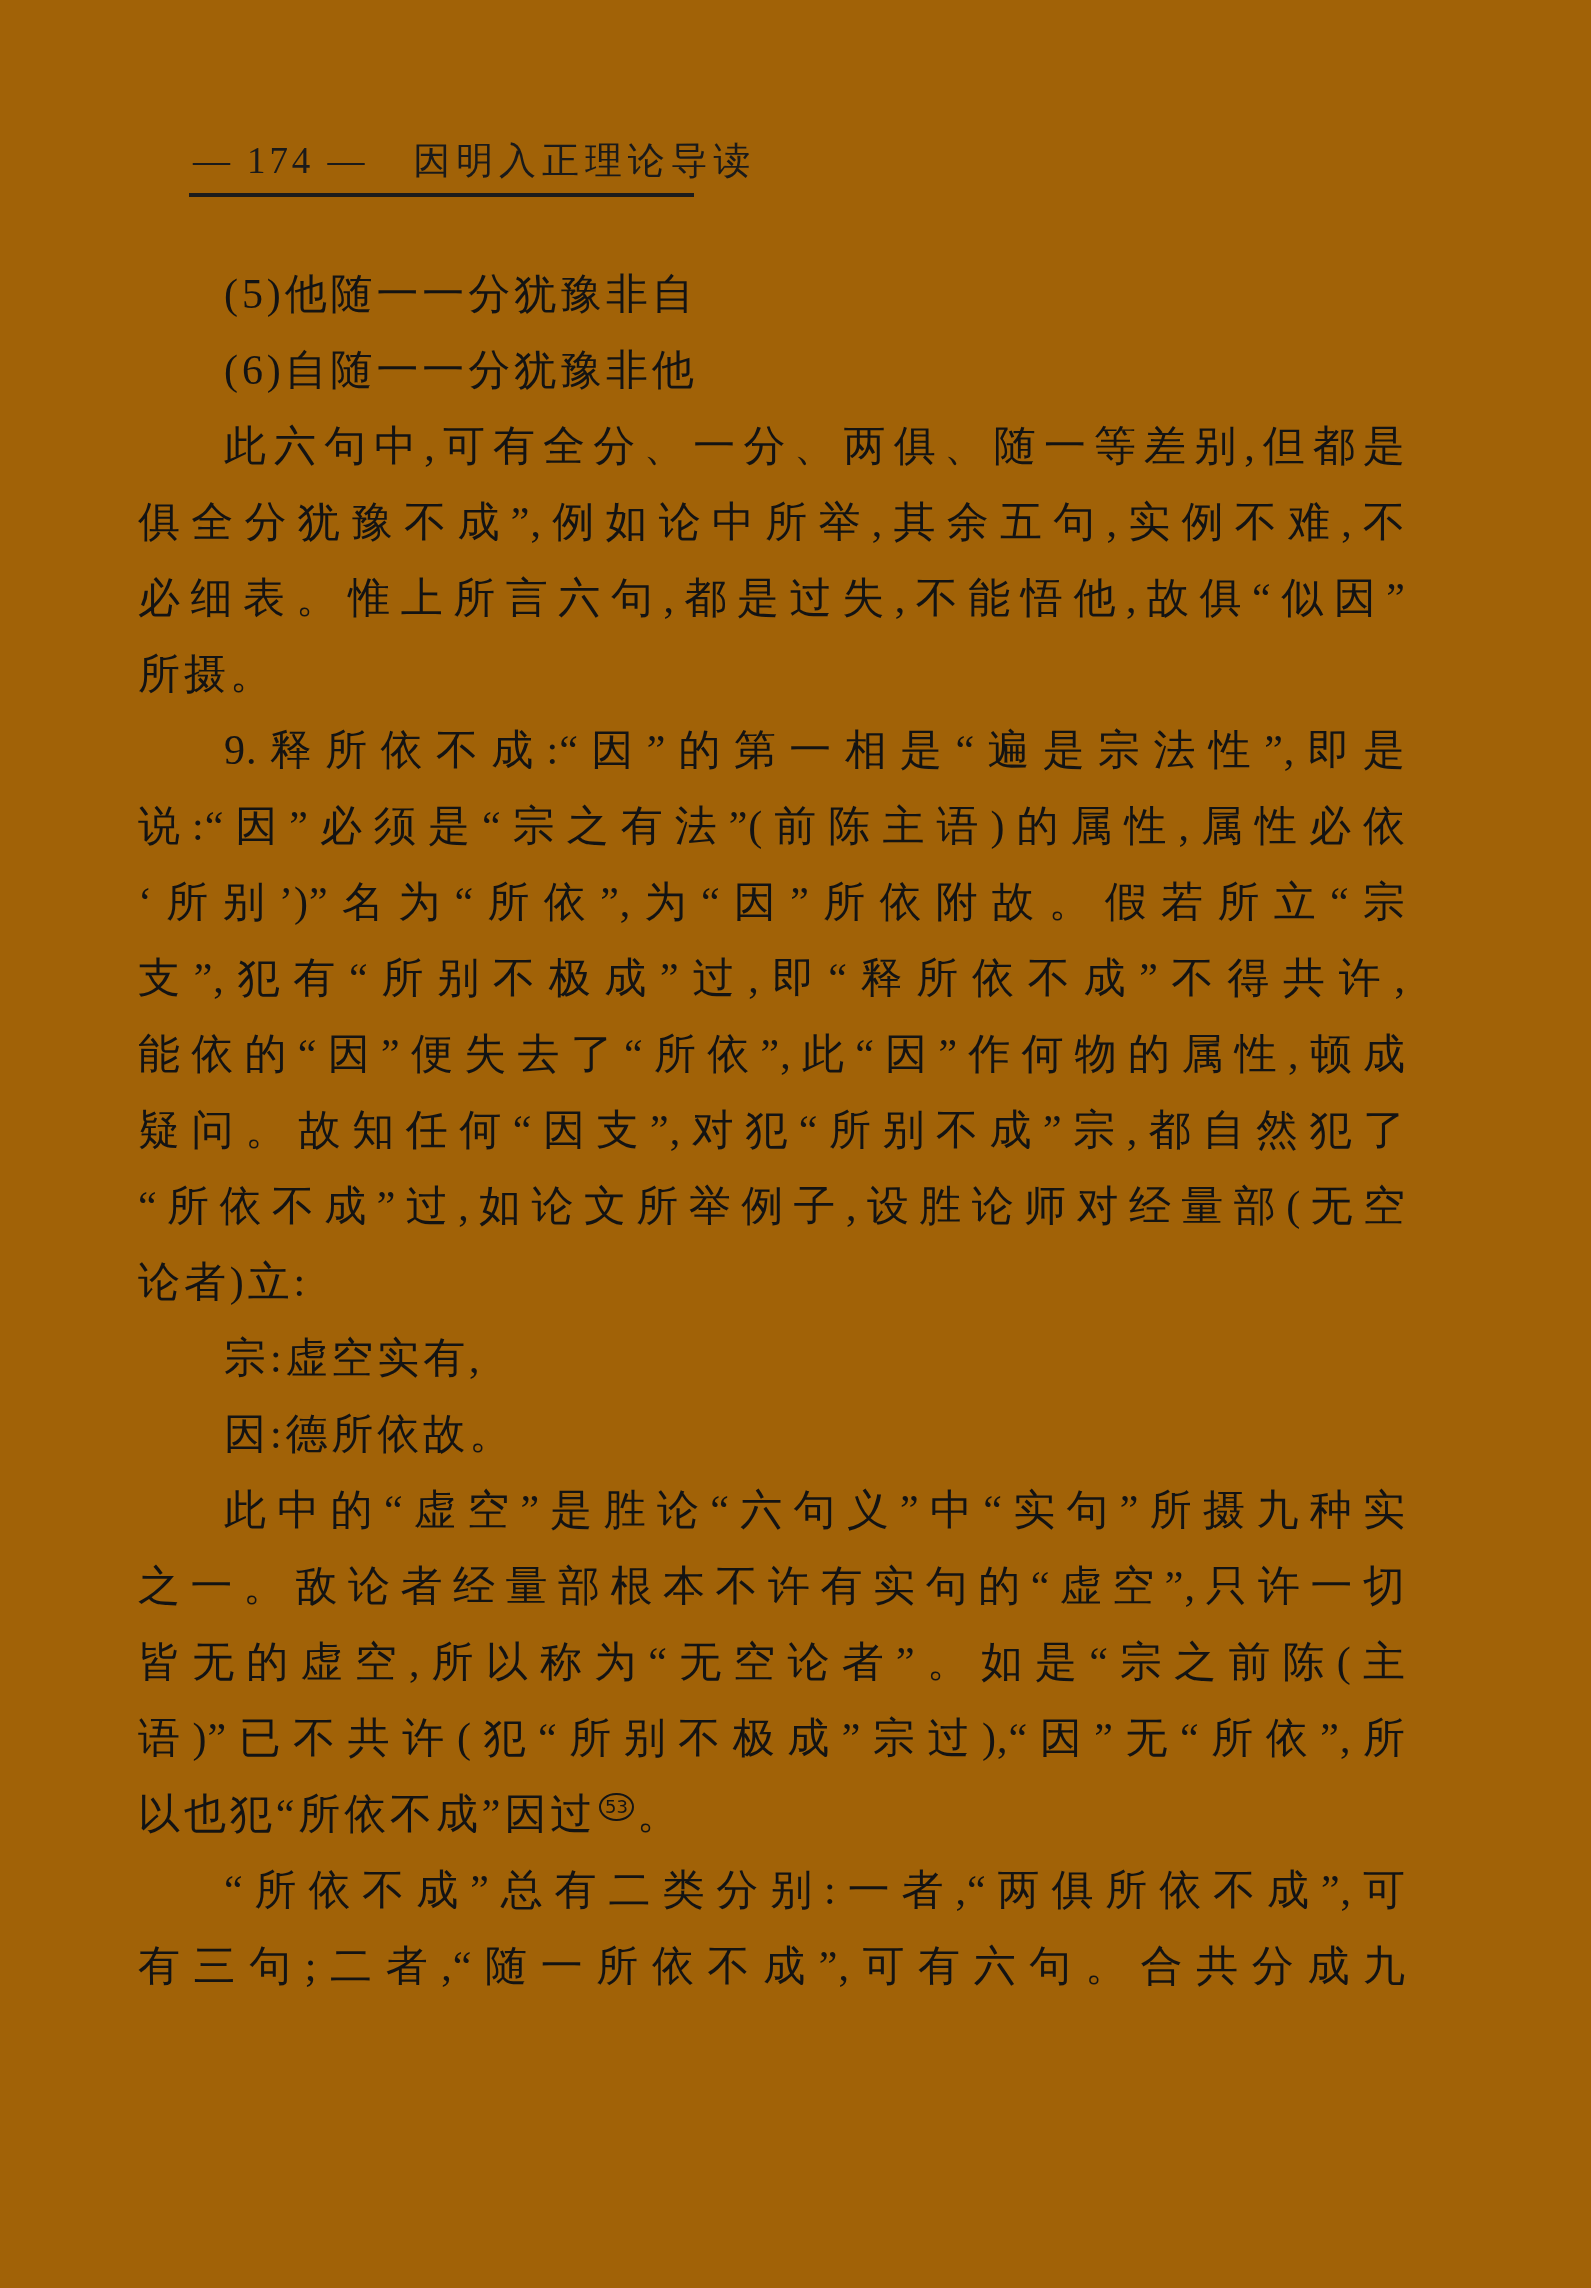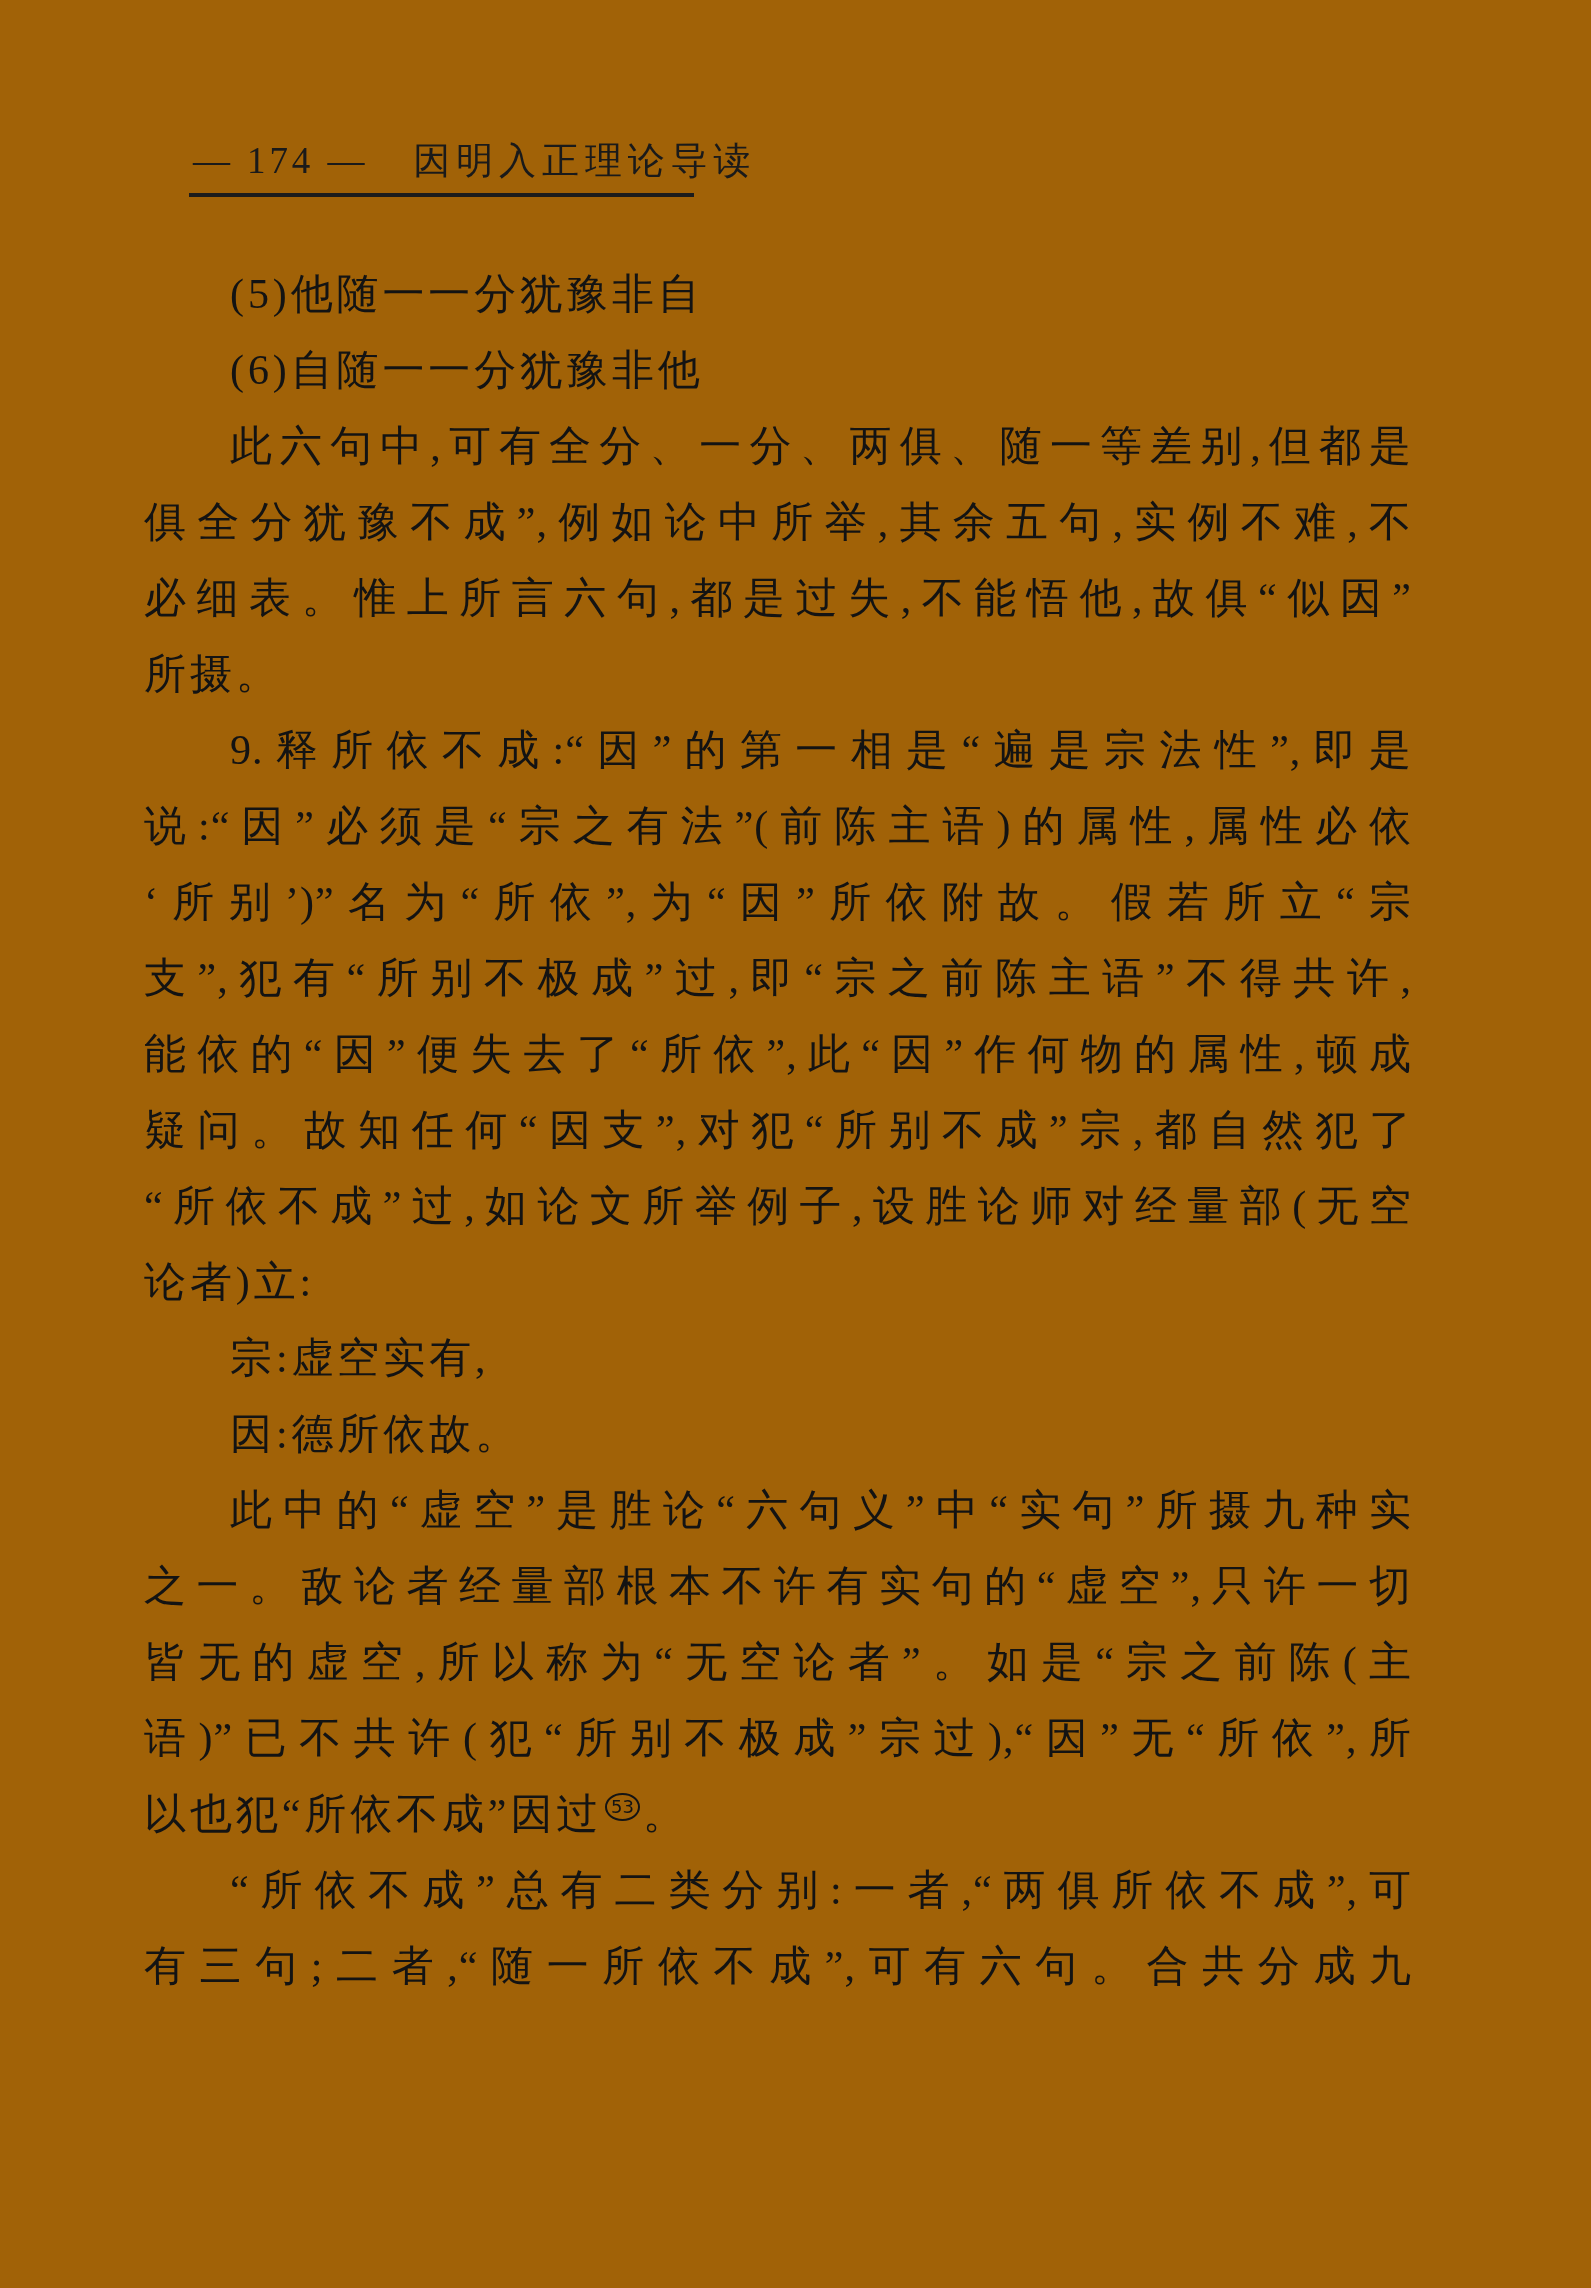--- a/index.html
+++ b/index.html
@@ -29,21 +29,20 @@
   .header-rule {
     position:absolute;
     left:189px; top:193px;
     width:505px; height:3.9px;
     background:#1c1c1c;
   }
   .body-text {
     position:absolute;
     left:138px; top:256px;
     width:1268px;
-    margin-left:6px;
   }
   .line {
     height:76px;
     line-height:76px;
     font-size:42px;
     color:#131313;
     white-space:nowrap;
     overflow:visible;
   }
   .line.short { letter-spacing:3.9px; }
@@ -82,21 +81,21 @@
   <div class="body-text">
     <div class="line indent short">(5)他随一一分犹豫非自</div>
     <div class="line indent short">(6)自随一一分犹豫非他</div>
     <div class="line indent justify">此六句中,可有全分、一分、两俱、随一等差别,但都是</div>
     <div class="line justify">俱全分犹豫不成”,例如论中所举,其余五句,实例不难,不</div>
     <div class="line justify">必细表。惟上所言六句,都是过失,不能悟他,故俱“似因”</div>
     <div class="line short">所摄。</div>
     <div class="line indent justify">9.释所依不成:“因”的第一相是“遍是宗法性”,即是</div>
     <div class="line justify">说:“因”必须是“宗之有法”(前陈主语)的属性,属性必依</div>
     <div class="line justify">‘所别’)”名为“所依”,为“因”所依附故。假若所立“宗</div>
-    <div class="line justify">支”,犯有“所别不极成”过,即“宗之前陈主语”不得共许,</div>
+    <div class="line justify">支”,犯有“所别不极成”过,即“释所依不成”不得共许,</div>
     <div class="line justify">能依的“因”便失去了“所依”,此“因”作何物的属性,顿成</div>
     <div class="line justify">疑问。故知任何“因支”,对犯“所别不成”宗,都自然犯了</div>
     <div class="line justify">“所依不成”过,如论文所举例子,设胜论师对经量部(无空</div>
     <div class="line short">论者)立:</div>
     <div class="line indent short">宗:虚空实有,</div>
     <div class="line indent short">因:德所依故。</div>
     <div class="line indent justify">此中的“虚空”是胜论“六句义”中“实句”所摄九种实</div>
     <div class="line justify">之一。敌论者经量部根本不许有实句的“虚空”,只许一切</div>
     <div class="line justify">皆无的虚空,所以称为“无空论者”。如是“宗之前陈(主</div>
     <div class="line justify">语)”已不共许(犯“所别不极成”宗过),“因”无“所依”,所</div>

